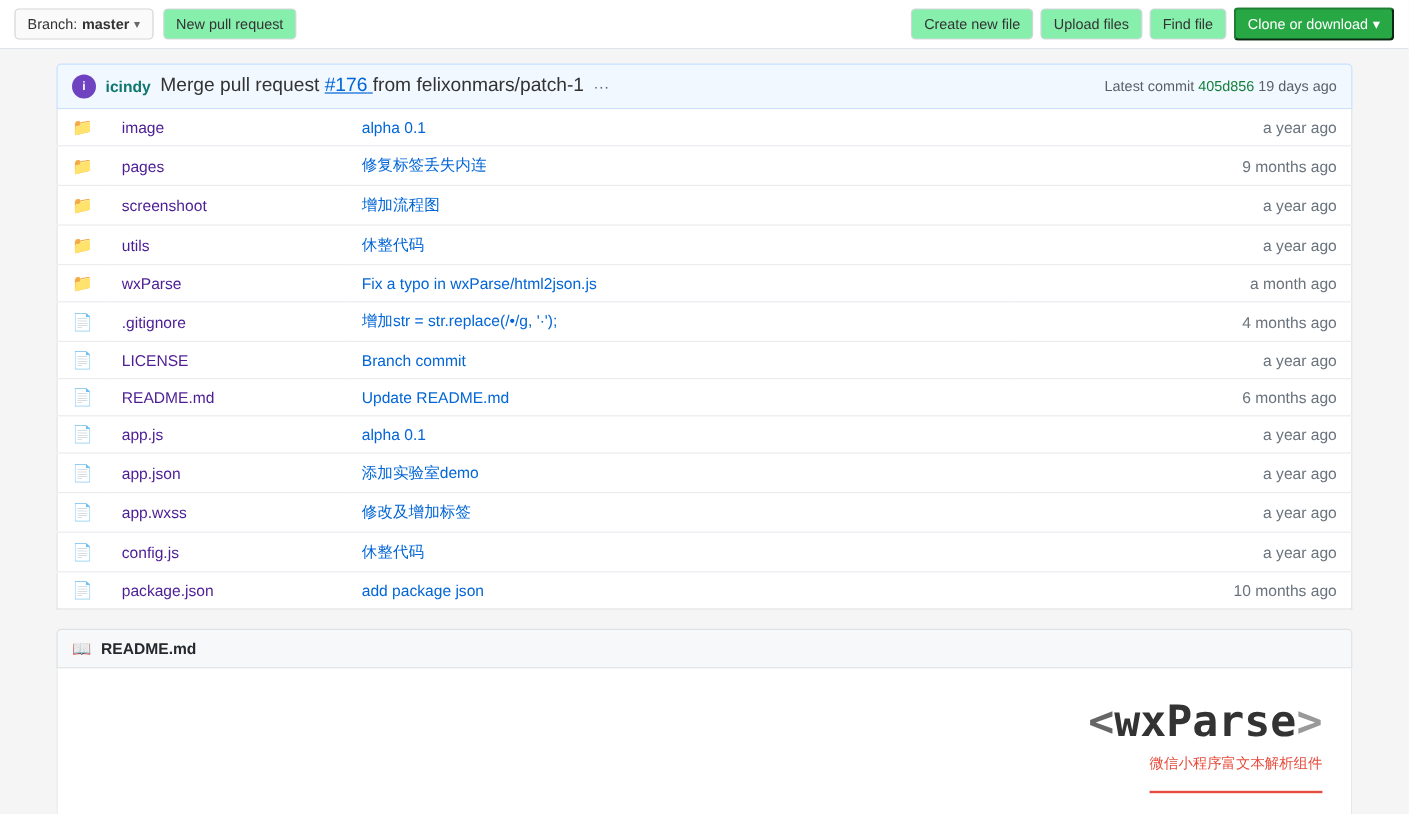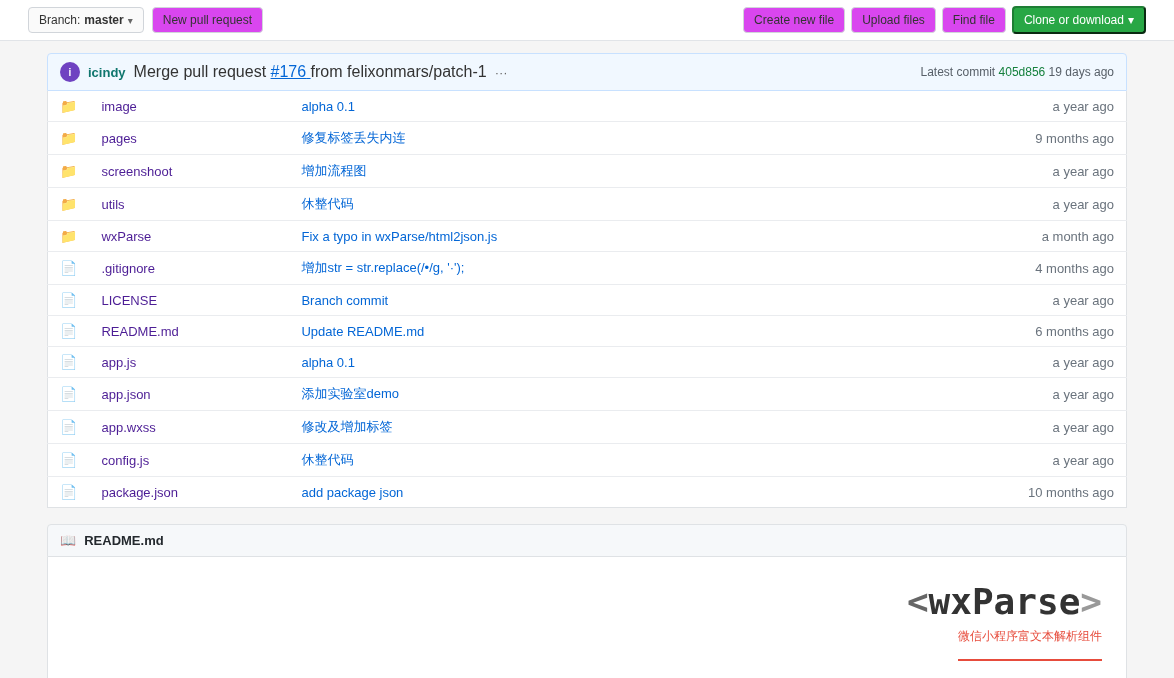--- a/index.html
+++ b/index.html
@@ -7,21 +7,21 @@
       font-family: -apple-system, BlinkMacSystemFont, "Segoe UI", Helvetica, Arial, sans-serif;
       font-size: 13px;
       background: #f5f5f5;
       color: #333;
     }
 
     .toolbar {
       display: flex;
       align-items: center;
       justify-content: space-between;
-      padding: 6px 28px;
+      padding: 6px 12px;
       background: #fff;
       border-bottom: 1px solid #e1e4e8;
     }
     .toolbar-left {
       display: flex;
       align-items: center;
       gap: 8px;
     }
     .toolbar-right {
       display: flex;
@@ -42,21 +42,21 @@
       color: #333;
     }
     .branch-btn .chevron { font-size: 10px; color: #666; }
 
     .btn {
       padding: 5px 10px;
       border-radius: 4px;
       font-size: 12px;
       cursor: pointer;
       border: 1px solid #d1d5da;
-      background: #d946ef;
+      background: #86efac;
       color: #333;
     }
 
     .btn-green {
       background: #28a745;
       color: #fff;
       border-color: #1e7e34;
       display: flex;
       align-items: flex-start;
       gap: 4px;

